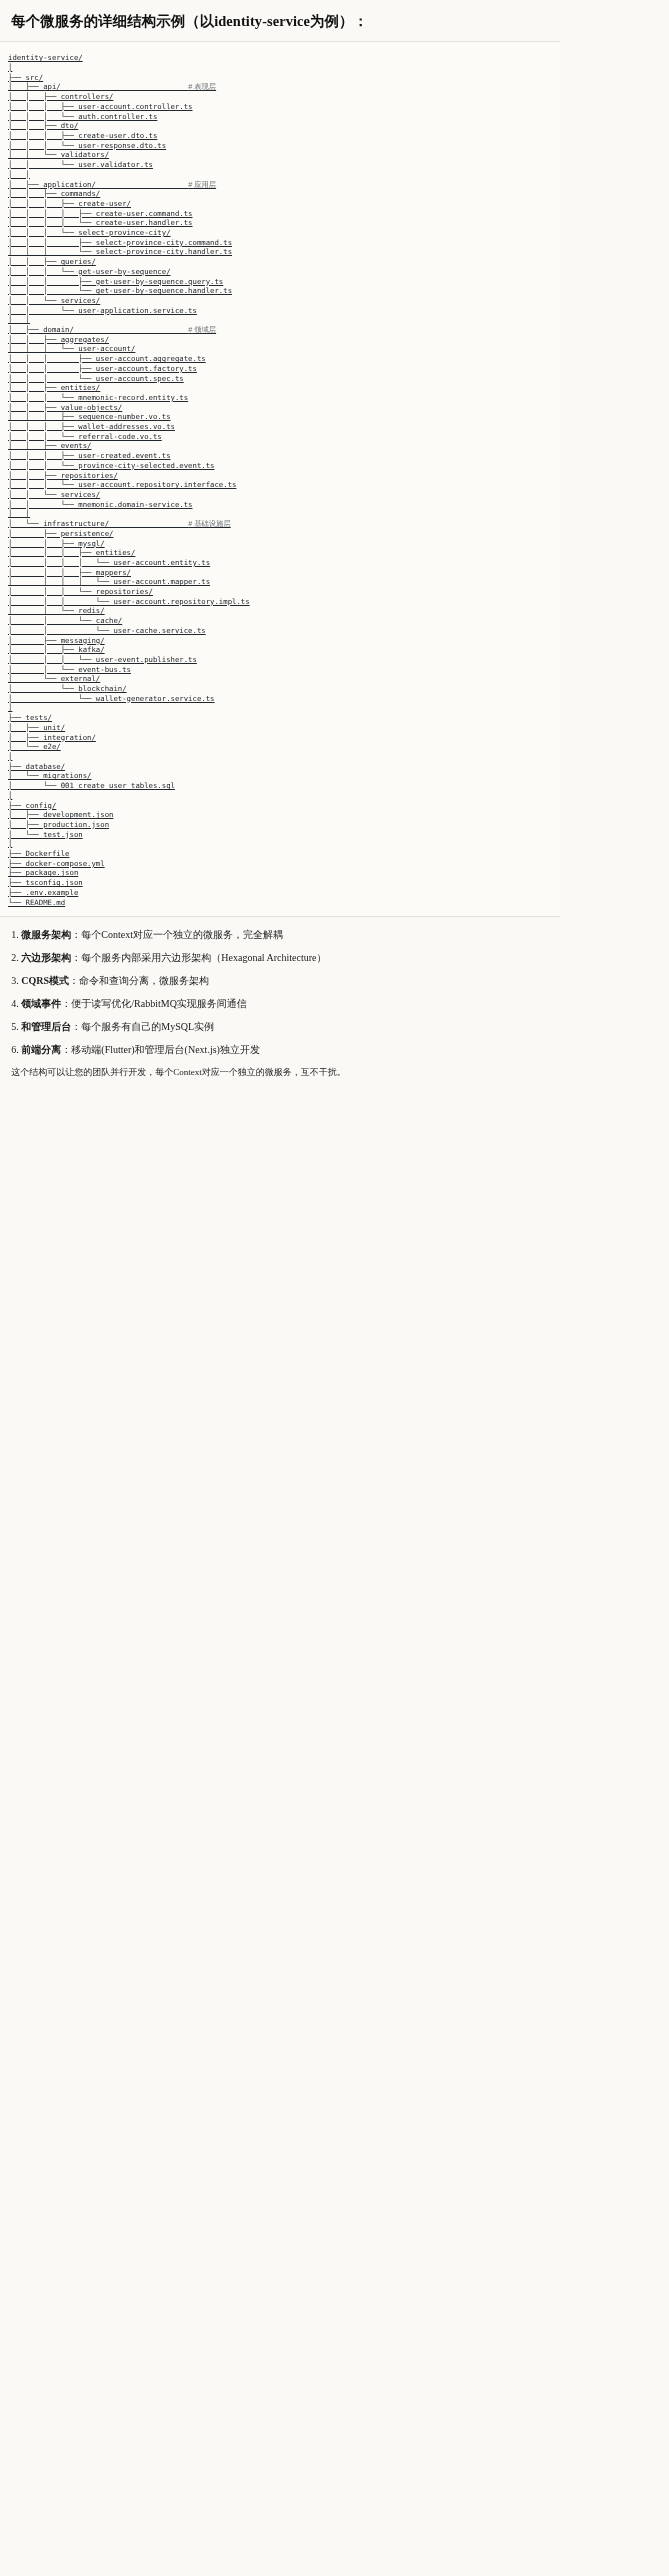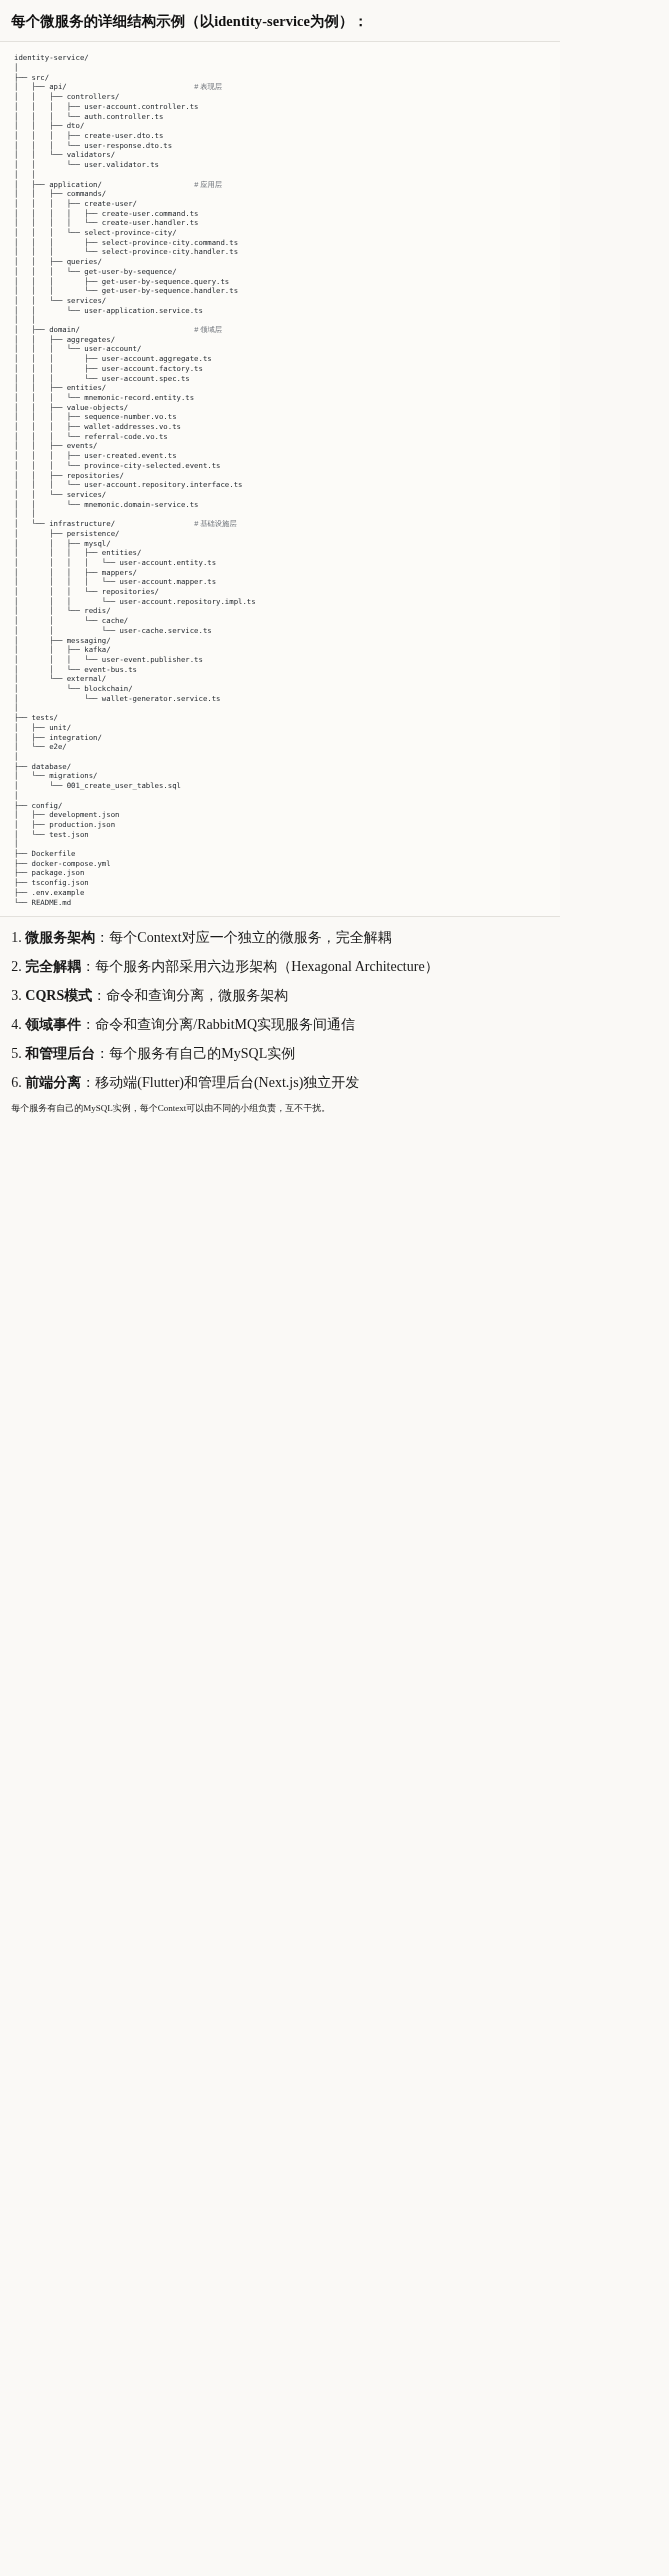--- a/index.html
+++ b/index.html
@@ -39,29 +39,30 @@
     margin: 0;
   }
 
   
   .tree-wrap {
     background: #fcfbf8;
     padding: 11.3px 0 8.8px 0;
   }
   pre.tree {
     margin: 0;
-    padding: 0 14px;
+    padding: 0 8px;
     font-family: "DejaVu Sans Mono", "Liberation Mono", monospace;
     font-size: 7.3px;
     line-height: 9.7px;
     color: #23282e;
     white-space: pre;
     overflow: visible;
     letter-spacing: 0px;
     tab-size: 4;
+    text-decoration: underline;
   }
   pre.tree .cmt {
     color: #6a6f76;
     font-family: "Liberation Sans", sans-serif;
   }
 
   
   .section-rule {
     height: 0.6px;
     background: #e3e1dc;
@@ -82,21 +83,21 @@
     letter-spacing: 0.1px;
   }
   ol.note-list {
     margin: 0;
     padding: 0;
     list-style: none;
     counter-reset: noteidx;
   }
   ol.note-list li {
     counter-increment: noteidx;
-    font-size: 14px;
+    font-size: 10px;
     line-height: 1.5;
     margin: 0 0 8.1px 0;
     color: #1a1a1a;
   }
   ol.note-list li::before {
     content: counter(noteidx) ". ";
     font-family: "Liberation Serif", serif;
   }
   ol.note-list li .nterm {
     font-weight: bold;
@@ -212,23 +213,23 @@
 ├── tsconfig.json
 ├── .env.example
 └── README.md</pre>
   </div>
 
   <div class="section-rule"></div>
 
   <div class="notes">
     <ol class="note-list" id="note-list">
         <li><span class="nterm">微服务架构</span><span class="nsep">：</span><span class="ndesc">每个Context对应一个独立的微服务，完全解耦</span></li>
-        <li><span class="nterm">完全解耦</span><span class="nsep">：</span><span class="ndesc">每个服务内部采用六边形架构（Hexagonal Architecture）</span></li>
+        <li><span class="nterm">六边形架构</span><span class="nsep">：</span><span class="ndesc">每个服务内部采用六边形架构（Hexagonal Architecture）</span></li>
         <li><span class="nterm">CQRS模式</span><span class="nsep">：</span><span class="ndesc">命令和查询分离，微服务架构</span></li>
-        <li><span class="nterm">领域事件</span><span class="nsep">：</span><span class="ndesc">命令和查询分离/RabbitMQ实现服务间通信</span></li>
+        <li><span class="nterm">领域事件</span><span class="nsep">：</span><span class="ndesc">便于读写优化/RabbitMQ实现服务间通信</span></li>
         <li><span class="nterm">和管理后台</span><span class="nsep">：</span><span class="ndesc">每个服务有自己的MySQL实例</span></li>
         <li><span class="nterm">前端分离</span><span class="nsep">：</span><span class="ndesc">移动端(Flutter)和管理后台(Next.js)独立开发</span></li>
       </ol>
-    <p class="closing">每个服务有自己的MySQL实例，每个Context可以由不同的小组负责，互不干扰。</p>
+    <p class="closing">这个结构可以让您的团队并行开发，每个Context对应一个独立的微服务，互不干扰。</p>
   </div>
 
 </div>
 
 
 </body></html>

